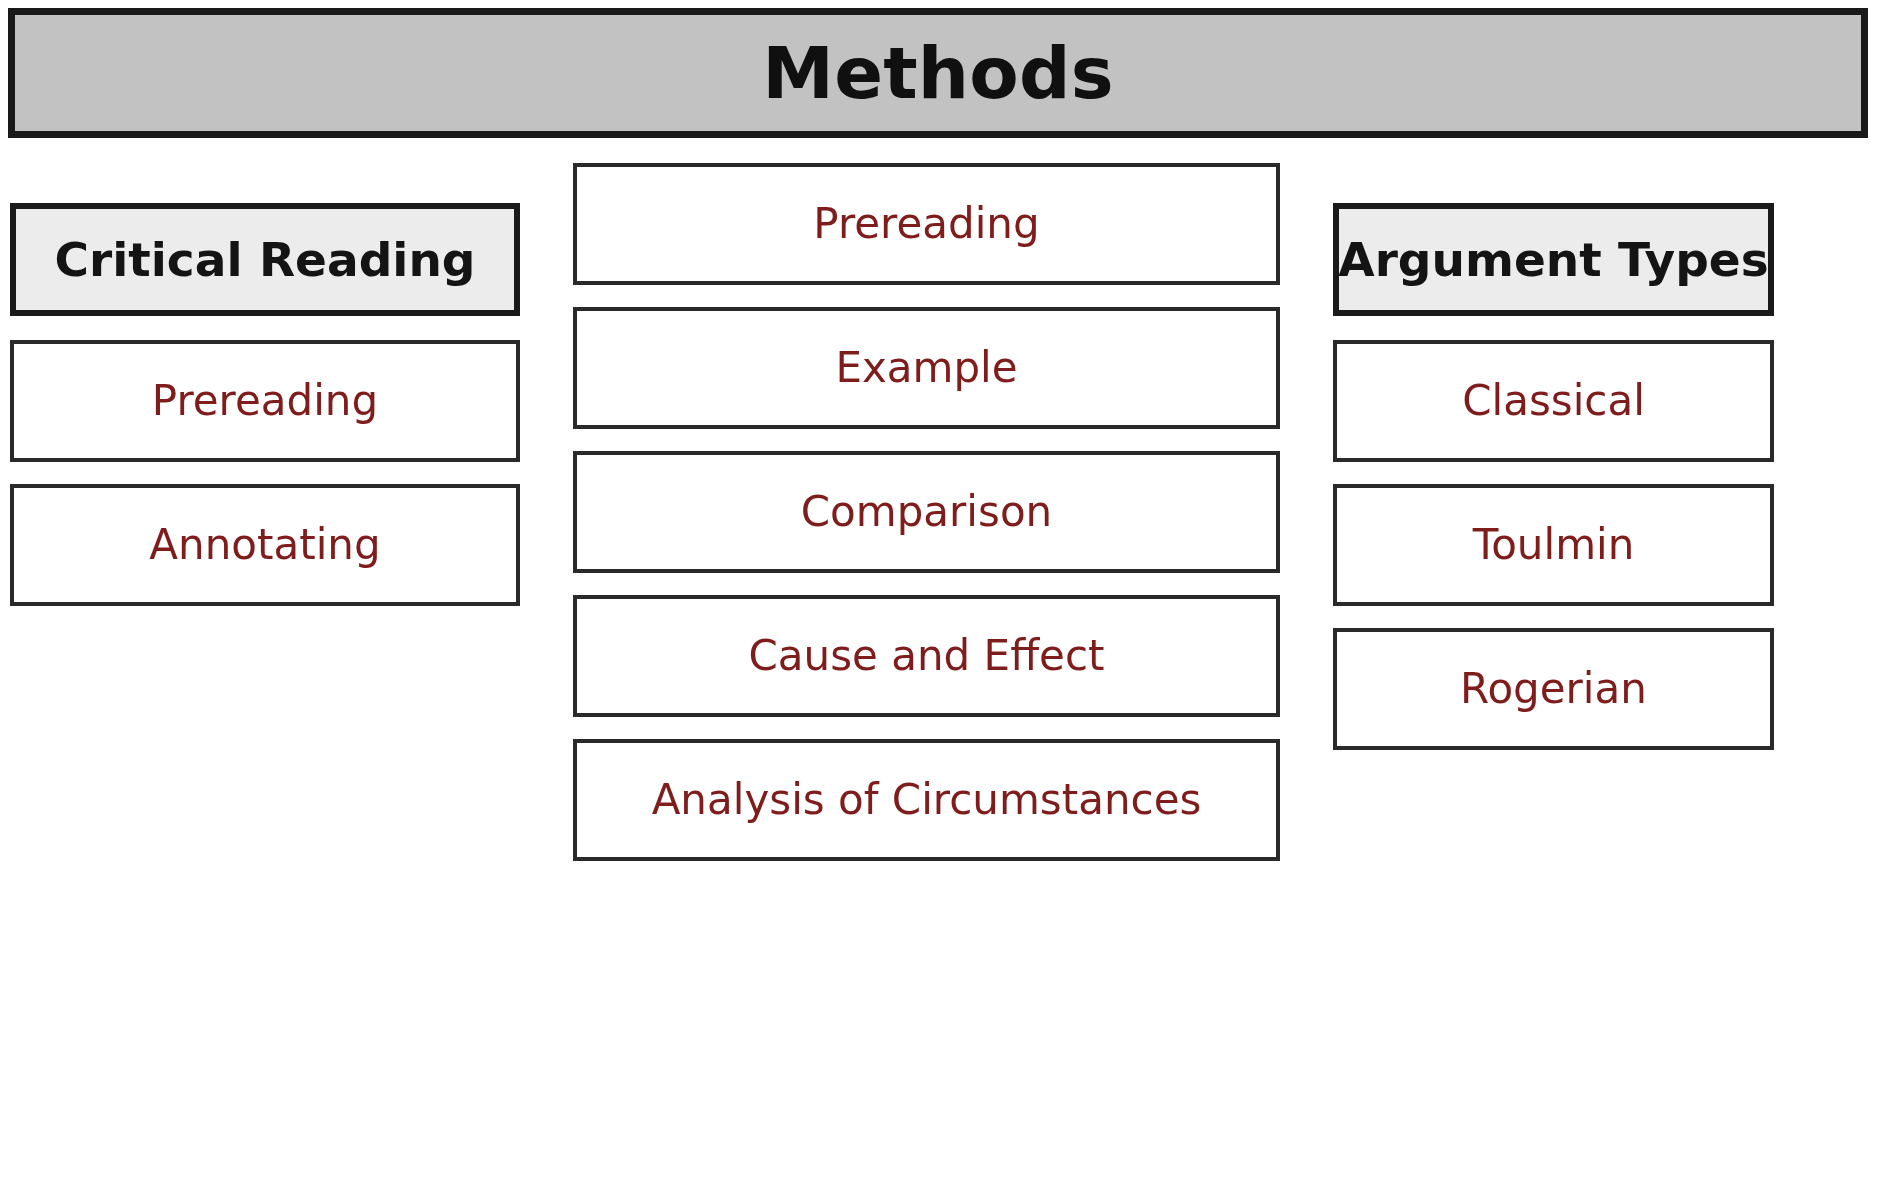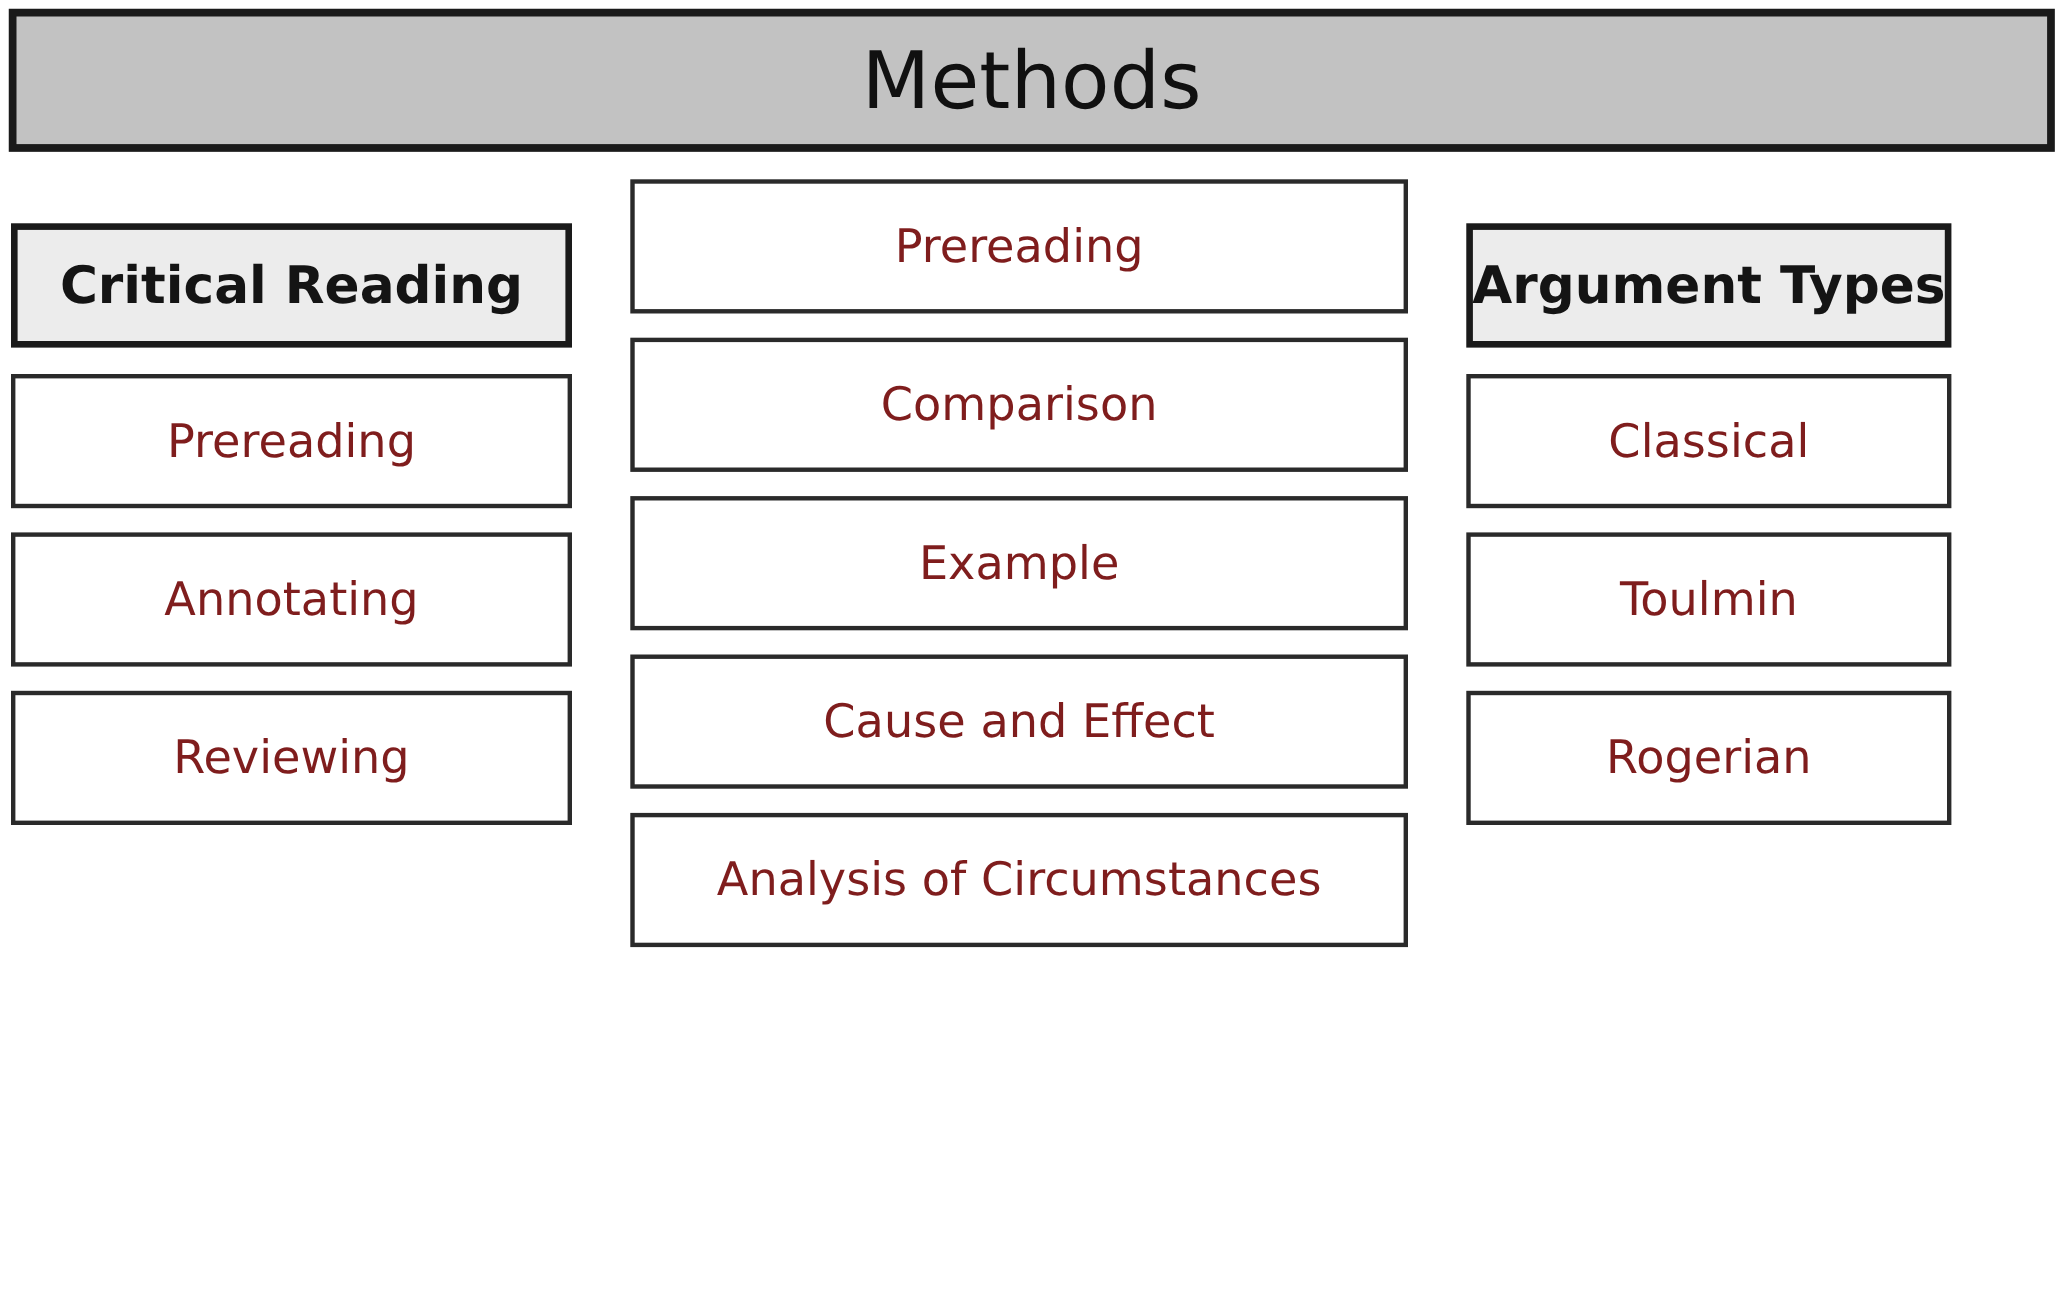--- a/index.html
+++ b/index.html
@@ -30,21 +30,21 @@
     height: 130px;
     box-sizing: border-box;
     background: #c2c2c2;
     border: 7px solid #1a1a1a;
     display: flex;
     align-items: center;
     justify-content: center;
   }
   .title-banner .title-text {
     font-size: 72px;
-    font-weight: normal;
+    font-weight: bold;
     color: #101010;
     letter-spacing: 0.2px;
     line-height: 1;
   }
 
   
   .column {
     position: absolute;
     top: 163px;
   }
@@ -105,34 +105,31 @@
   <div class="column col-1">
     <div class="col-header">
       <span class="header-text">Critical Reading</span>
     </div>
     <div class="item-box">
       <span class="item-text">Prereading</span>
     </div>
     <div class="item-box">
       <span class="item-text">Annotating</span>
     </div>
-    <div class="item-box">
-      <span class="item-text">Reviewing</span>
-    </div>
   </div>
 
   <div class="column col-2">
     <div class="item-box">
       <span class="item-text">Prereading</span>
     </div>
     <div class="item-box">
-      <span class="item-text">Comparison</span>
+      <span class="item-text">Example</span>
     </div>
     <div class="item-box">
-      <span class="item-text">Example</span>
+      <span class="item-text">Comparison</span>
     </div>
     <div class="item-box">
       <span class="item-text">Cause and Effect</span>
     </div>
     <div class="item-box">
       <span class="item-text">Analysis of Circumstances</span>
     </div>
   </div>
 
   <div class="column col-3">

